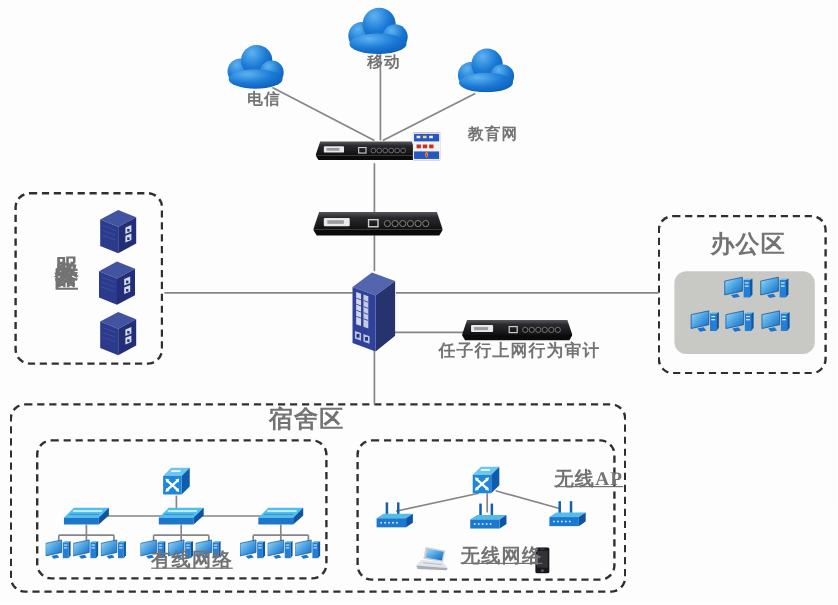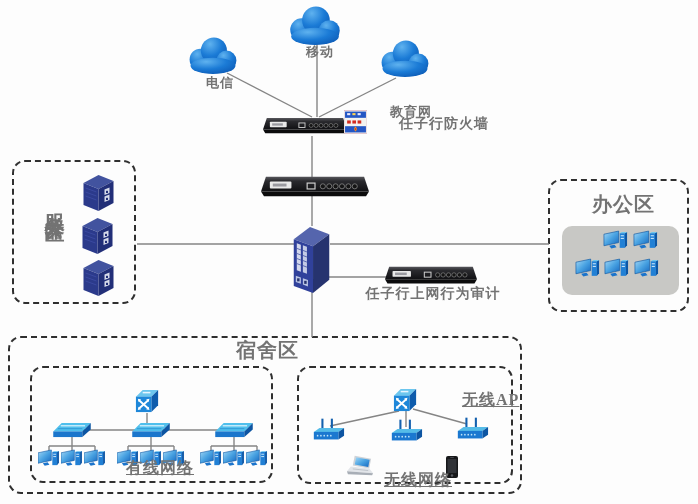--- a/index.html
+++ b/index.html
@@ -271,25 +271,24 @@
     <use href="#sym-ap" x="389" y="419" width="34" height="24"></use>
     <use href="#sym-ap" x="455" y="417" width="34" height="24"></use>
     <use href="#sym-laptop" x="346" y="455" width="29" height="23"></use>
     <use href="#sym-phone" x="446" y="456" width="12" height="22"></use>
   </svg>
 
   <div class="lbl lbl-13" style="left:206px;top:76px;">电信</div>
   <div class="lbl lbl-13" style="left:306px;top:45px;">移动</div>
   <div class="lbl lbl-13" style="left:390px;top:81px;margin-top:24px;">教育网</div>
 
-  <div class="lbl lbl-14" style="left:399px;top:116px;">任子行防火墙</div>
   <div class="lbl lbl-14 lbl-center" style="left:358px;top:286px;width:150px;">
     <div>任子行上网行为审计</div>
   </div>
 
   <div class="lbl lbl-16 lbl-vert" style="left:43px;top:198px;height:90px;">服务器区</div>
   <div class="lbl lbl-16" style="left:592px;top:193px;">办公区</div>
-  <div class="lbl lbl-16" style="left:236px;top:339px;">宿舍区</div>
+  <div class="lbl lbl-16" style="left:224px;top:339px;">宿舍区</div>
   <div class="lbl lbl-12" style="left:126px;top:459px;">有线网络</div>
-  <div class="lbl lbl-12" style="left:384px;top:455px;margin-top:16px;">无线网络</div>
+  <div class="lbl lbl-12" style="left:384px;top:455px;">无线网络</div>
   <div class="lbl lbl-12" style="left:462px;top:391px;">无线AP</div>
 
 </div>
 
 </body></html>

